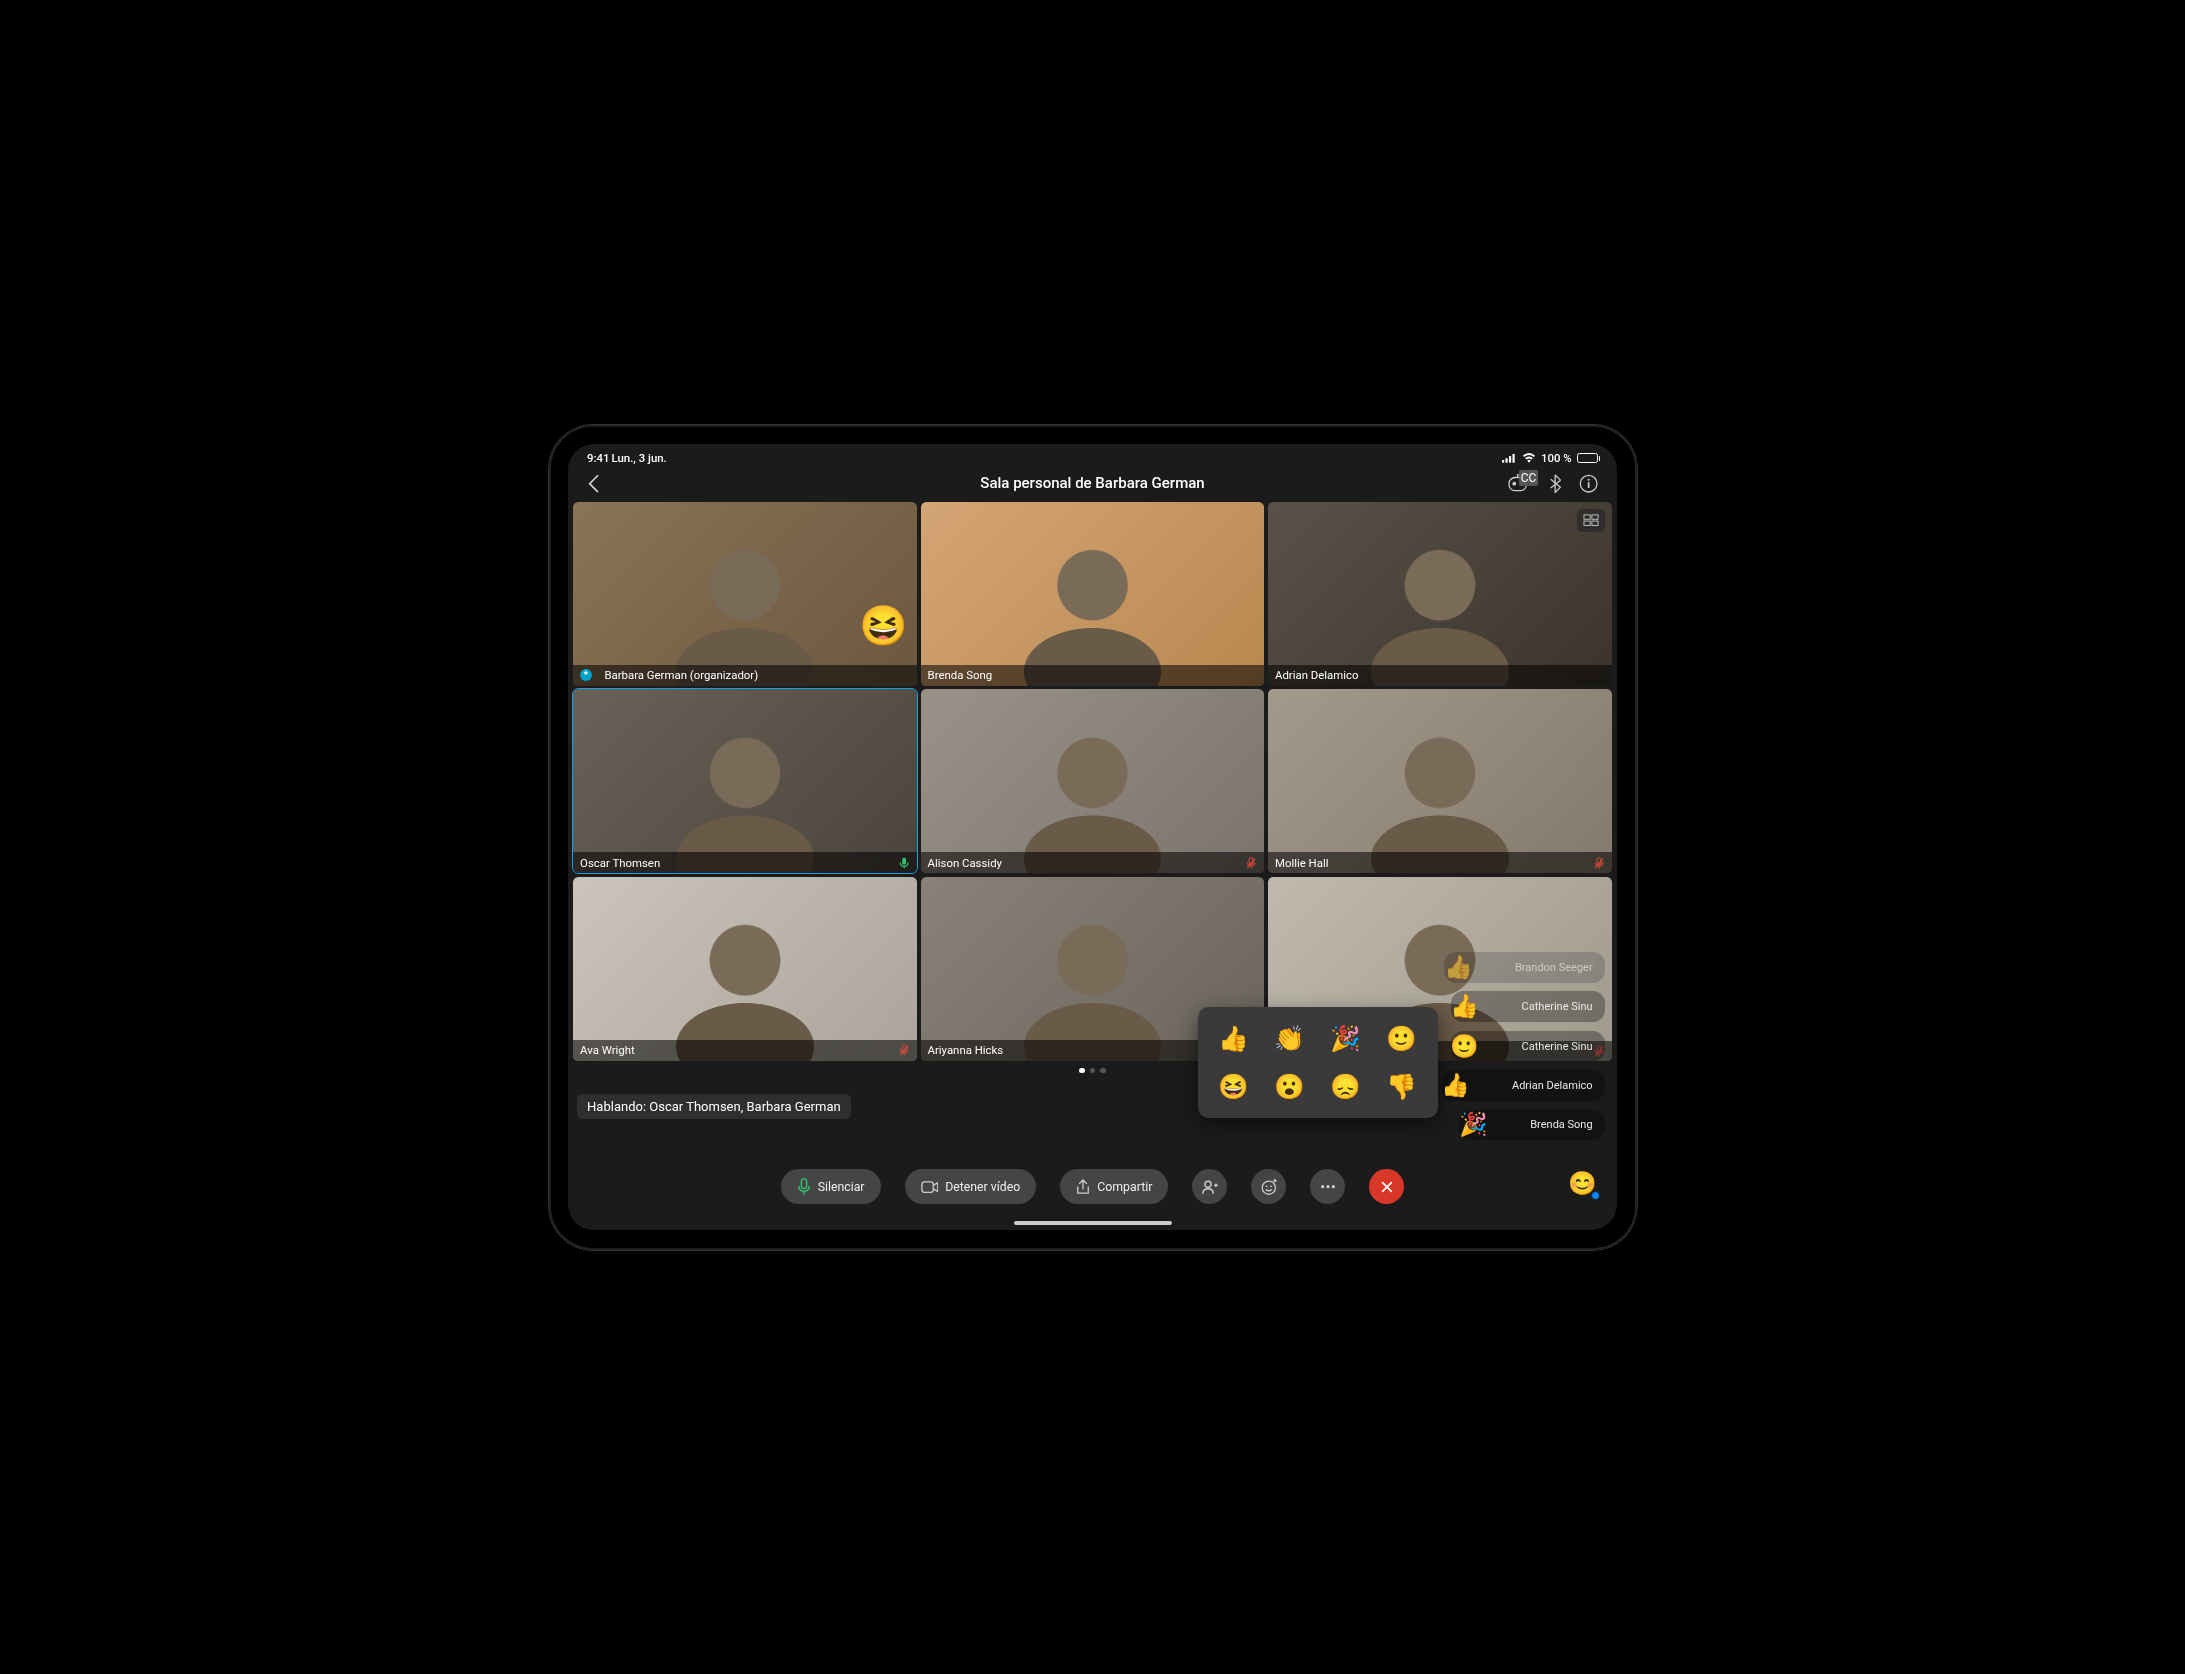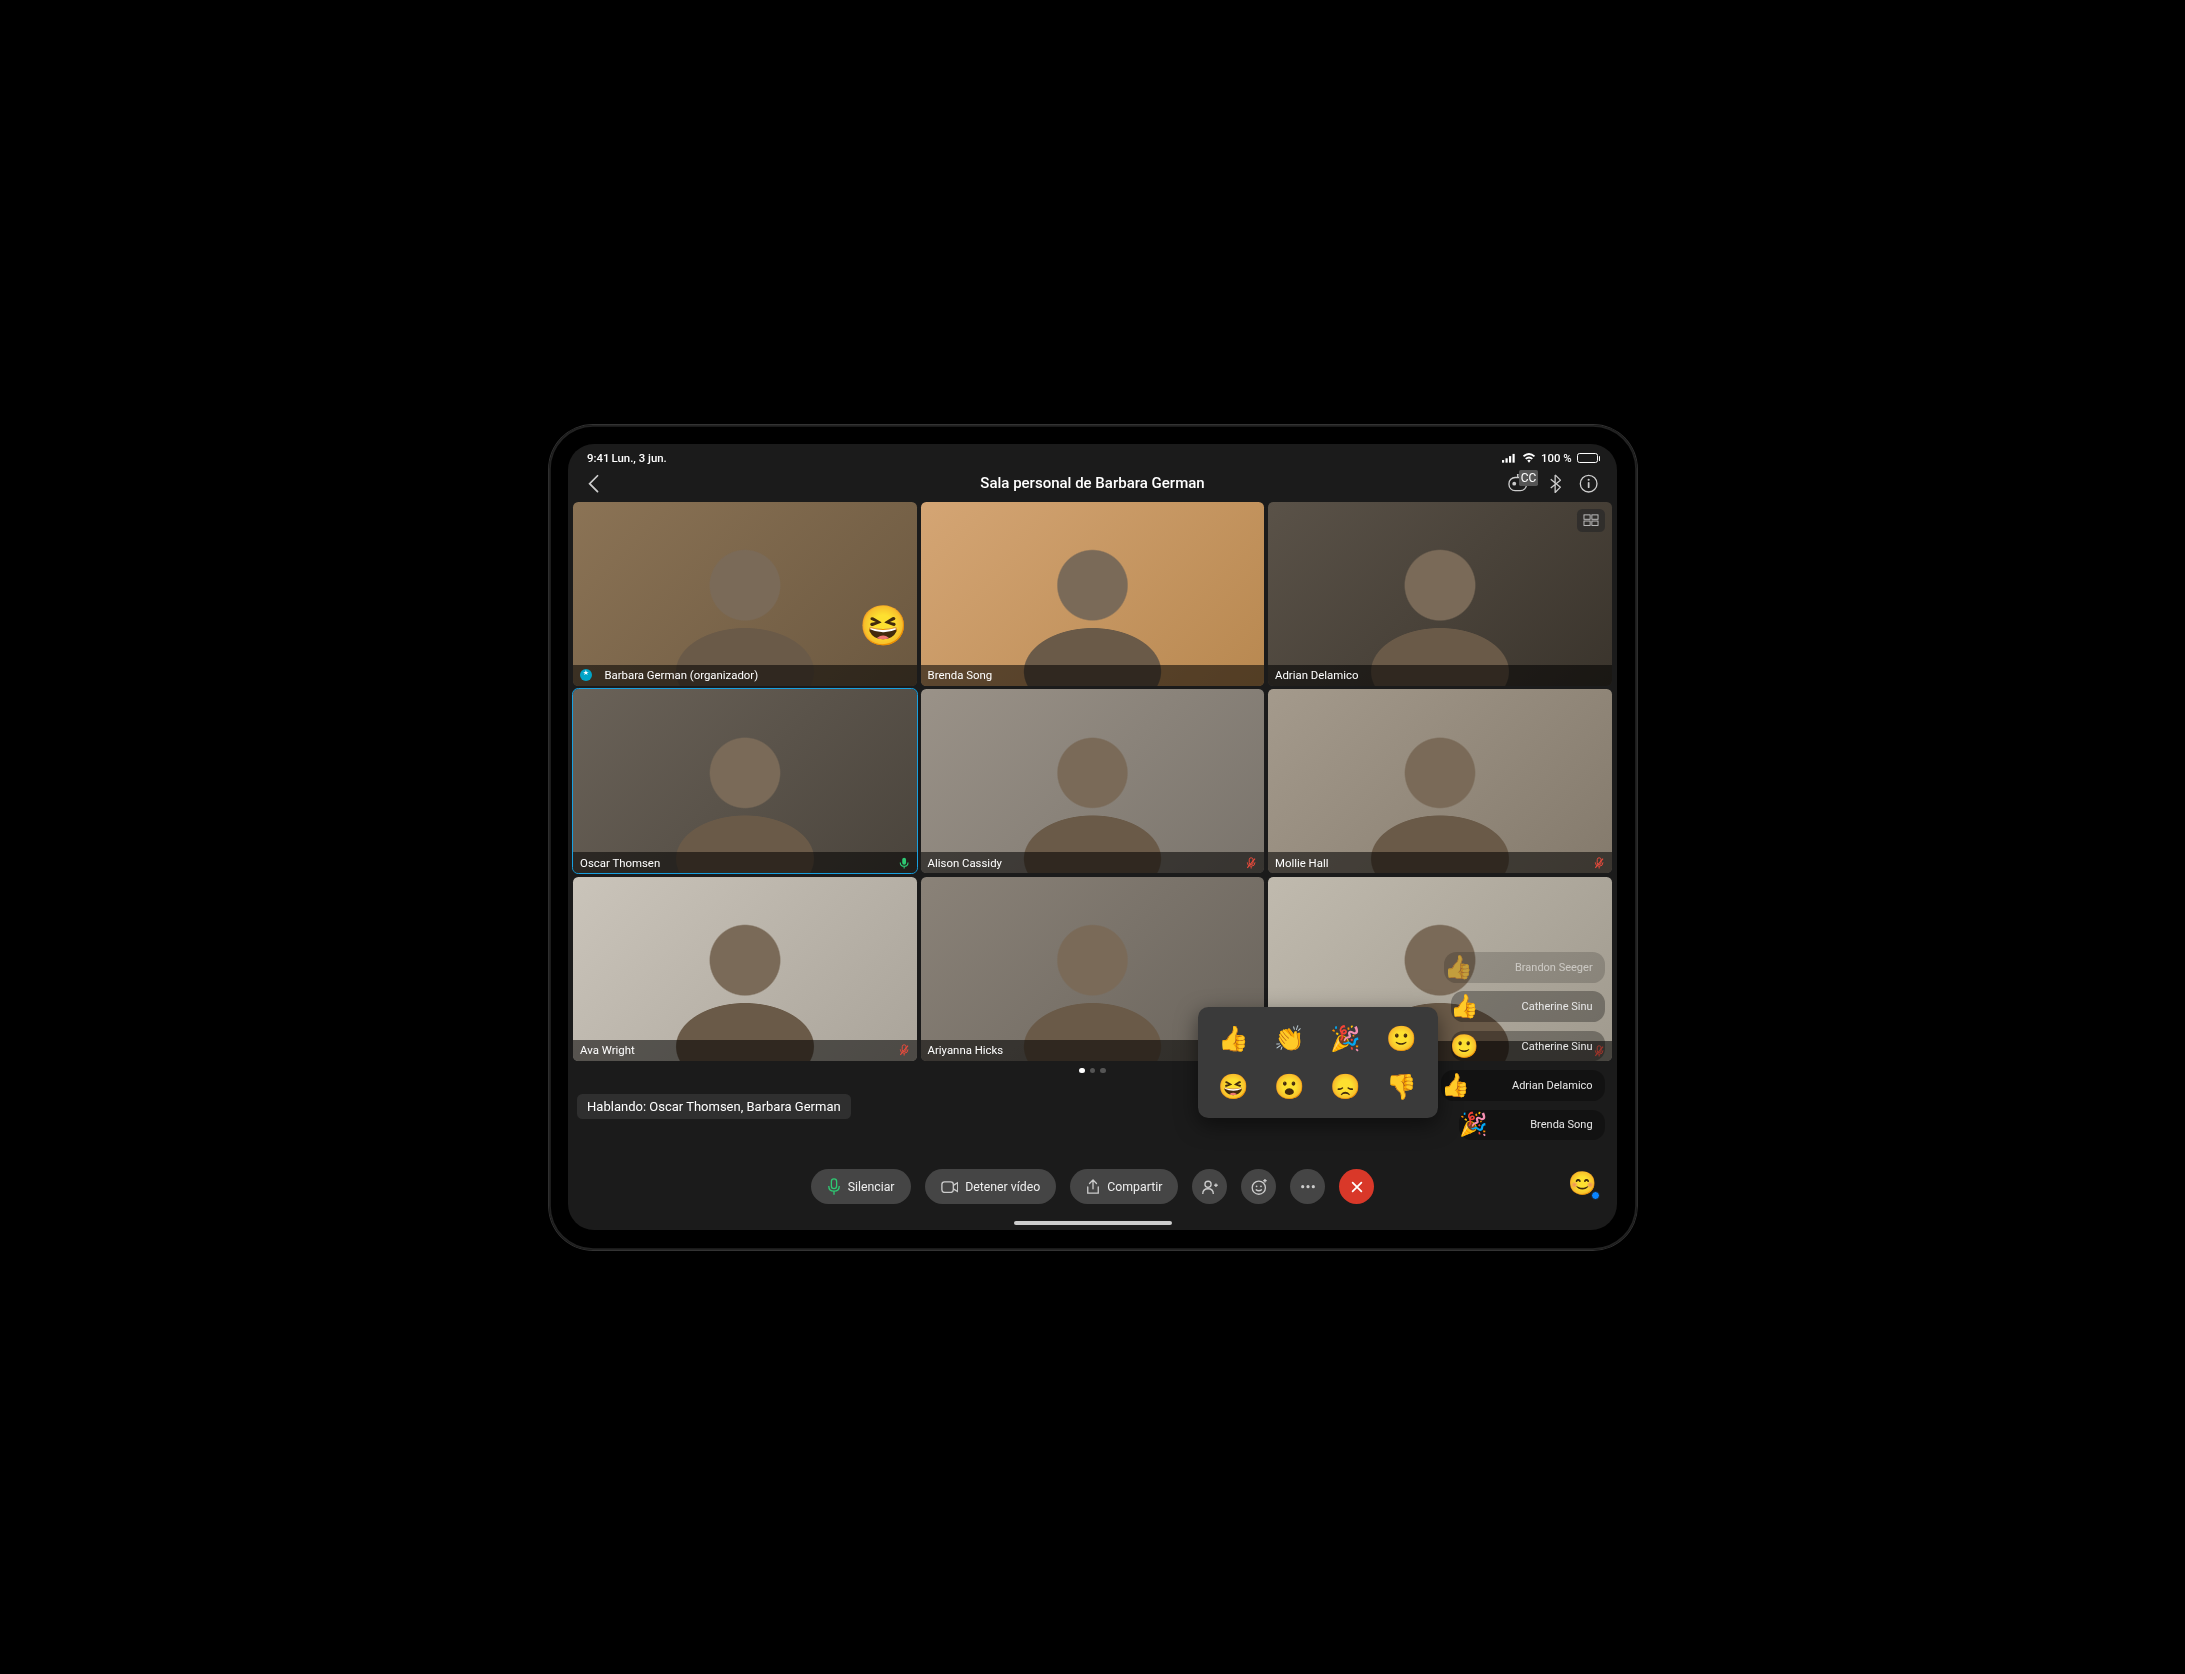--- a/index.html
+++ b/index.html
@@ -137,21 +137,21 @@
     display:flex; flex-direction:column; gap:8.8px; align-items:flex-end;
   }
   .rrow { display:flex; align-items:center; gap:8.8px; background: rgba(0,0,0,0.3); padding:1.8px 3.5px 1.8px 0; border-radius:12.3px;}
   .rrow .emo { font-size:23px; width:26px; text-align:center;}
   .rrow .nm  { font-size:11px; color:#e8e8e8; padding-right:8.8px;margin-left:36px;}
   .rrow.faded { opacity:0.55; }
 
   
   .toolbar {
     position:absolute; bottom:26px; left:0; right:0;
-    display:flex; justify-content:center; align-items:center; gap:14px;
+    display:flex; justify-content:center; align-items:center; gap:24px;
   }
   .pill {
     background:#454545; border-radius:19.3px; height:35px;
     display:flex; align-items:center; gap:7px; padding:0 16px;
     font-size:12.3px; color:#eee; cursor:pointer;
   }
   .circle-btn {
     width:35px; height:35px; border-radius:50%;
     background:#454545; display:flex; align-items:center; justify-content:center;
     cursor:pointer;

